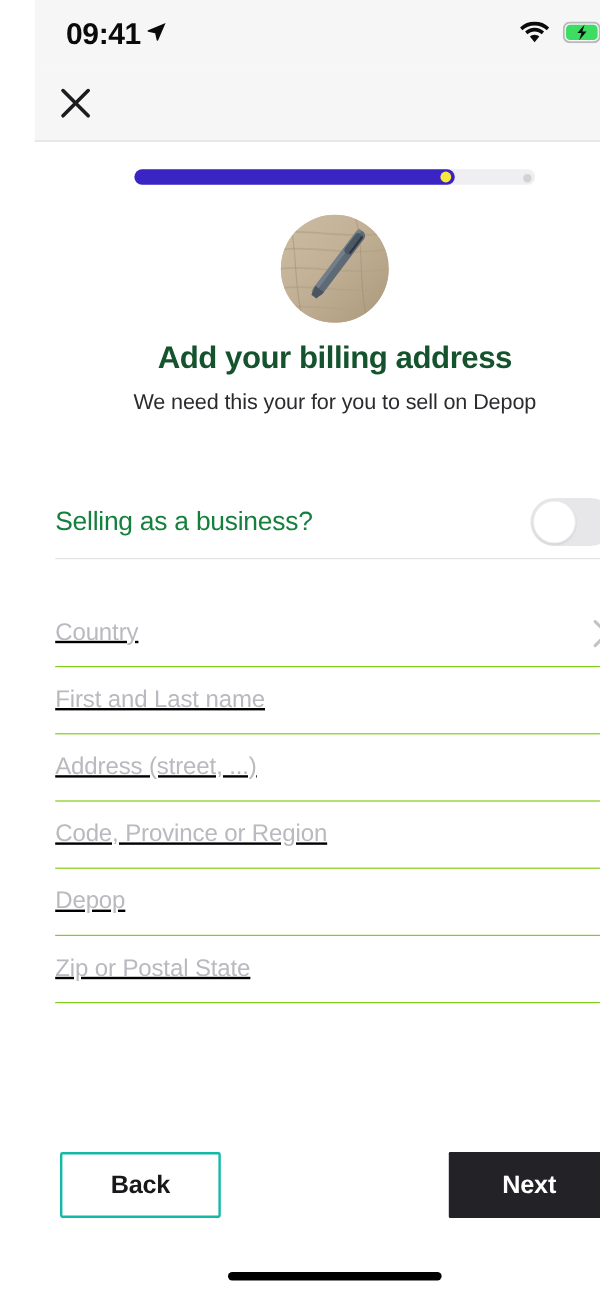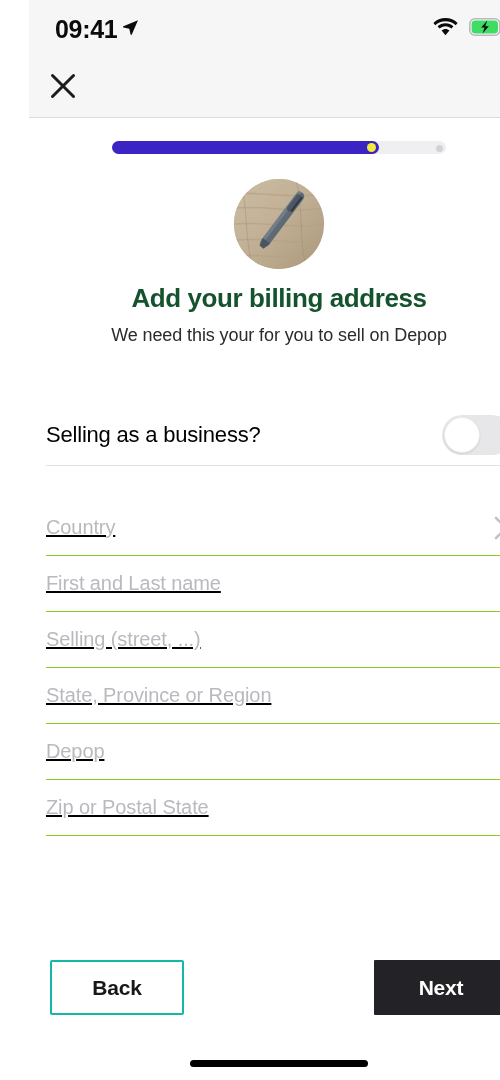--- a/index.html
+++ b/index.html
@@ -158,21 +158,21 @@
     top: 405px;
     left: 17px;
     width: 466px;
     height: 60px;
     display: flex;
     align-items: center;
     justify-content: space-between;
   }
   .biz-label {
     font-size: 22px;
-    color: #000000;
+    color: #15803d;
     letter-spacing: -0.2px;
   }
   .toggle {
     position: relative;
     width: 70px;
     height: 40px;
     border-radius: 20px;
     background: #e7e7ea;
     cursor: pointer;
     flex: none;
@@ -373,25 +373,25 @@
           <polyline points="4,5 14,15 4,25" fill="none" stroke="#c2c2c8" stroke-width="2.6" stroke-linecap="round" stroke-linejoin="round"></polyline>
         </svg>
       </span>
     </div>
 
     <div class="field">
       <span class="field-text">First and Last name</span>
     </div>
 
     <div class="field">
-      <span class="field-text">Selling (street, ...)</span>
-    </div>
-
-    <div class="field">
-      <span class="field-text">State, Province or Region</span>
+      <span class="field-text">Address (street, ...)</span>
+    </div>
+
+    <div class="field">
+      <span class="field-text">Code, Province or Region</span>
     </div>
 
     <div class="field">
       <span class="field-text">Depop</span>
     </div>
 
     <div class="field">
       <span class="field-text">Zip or Postal State</span>
     </div>
 

